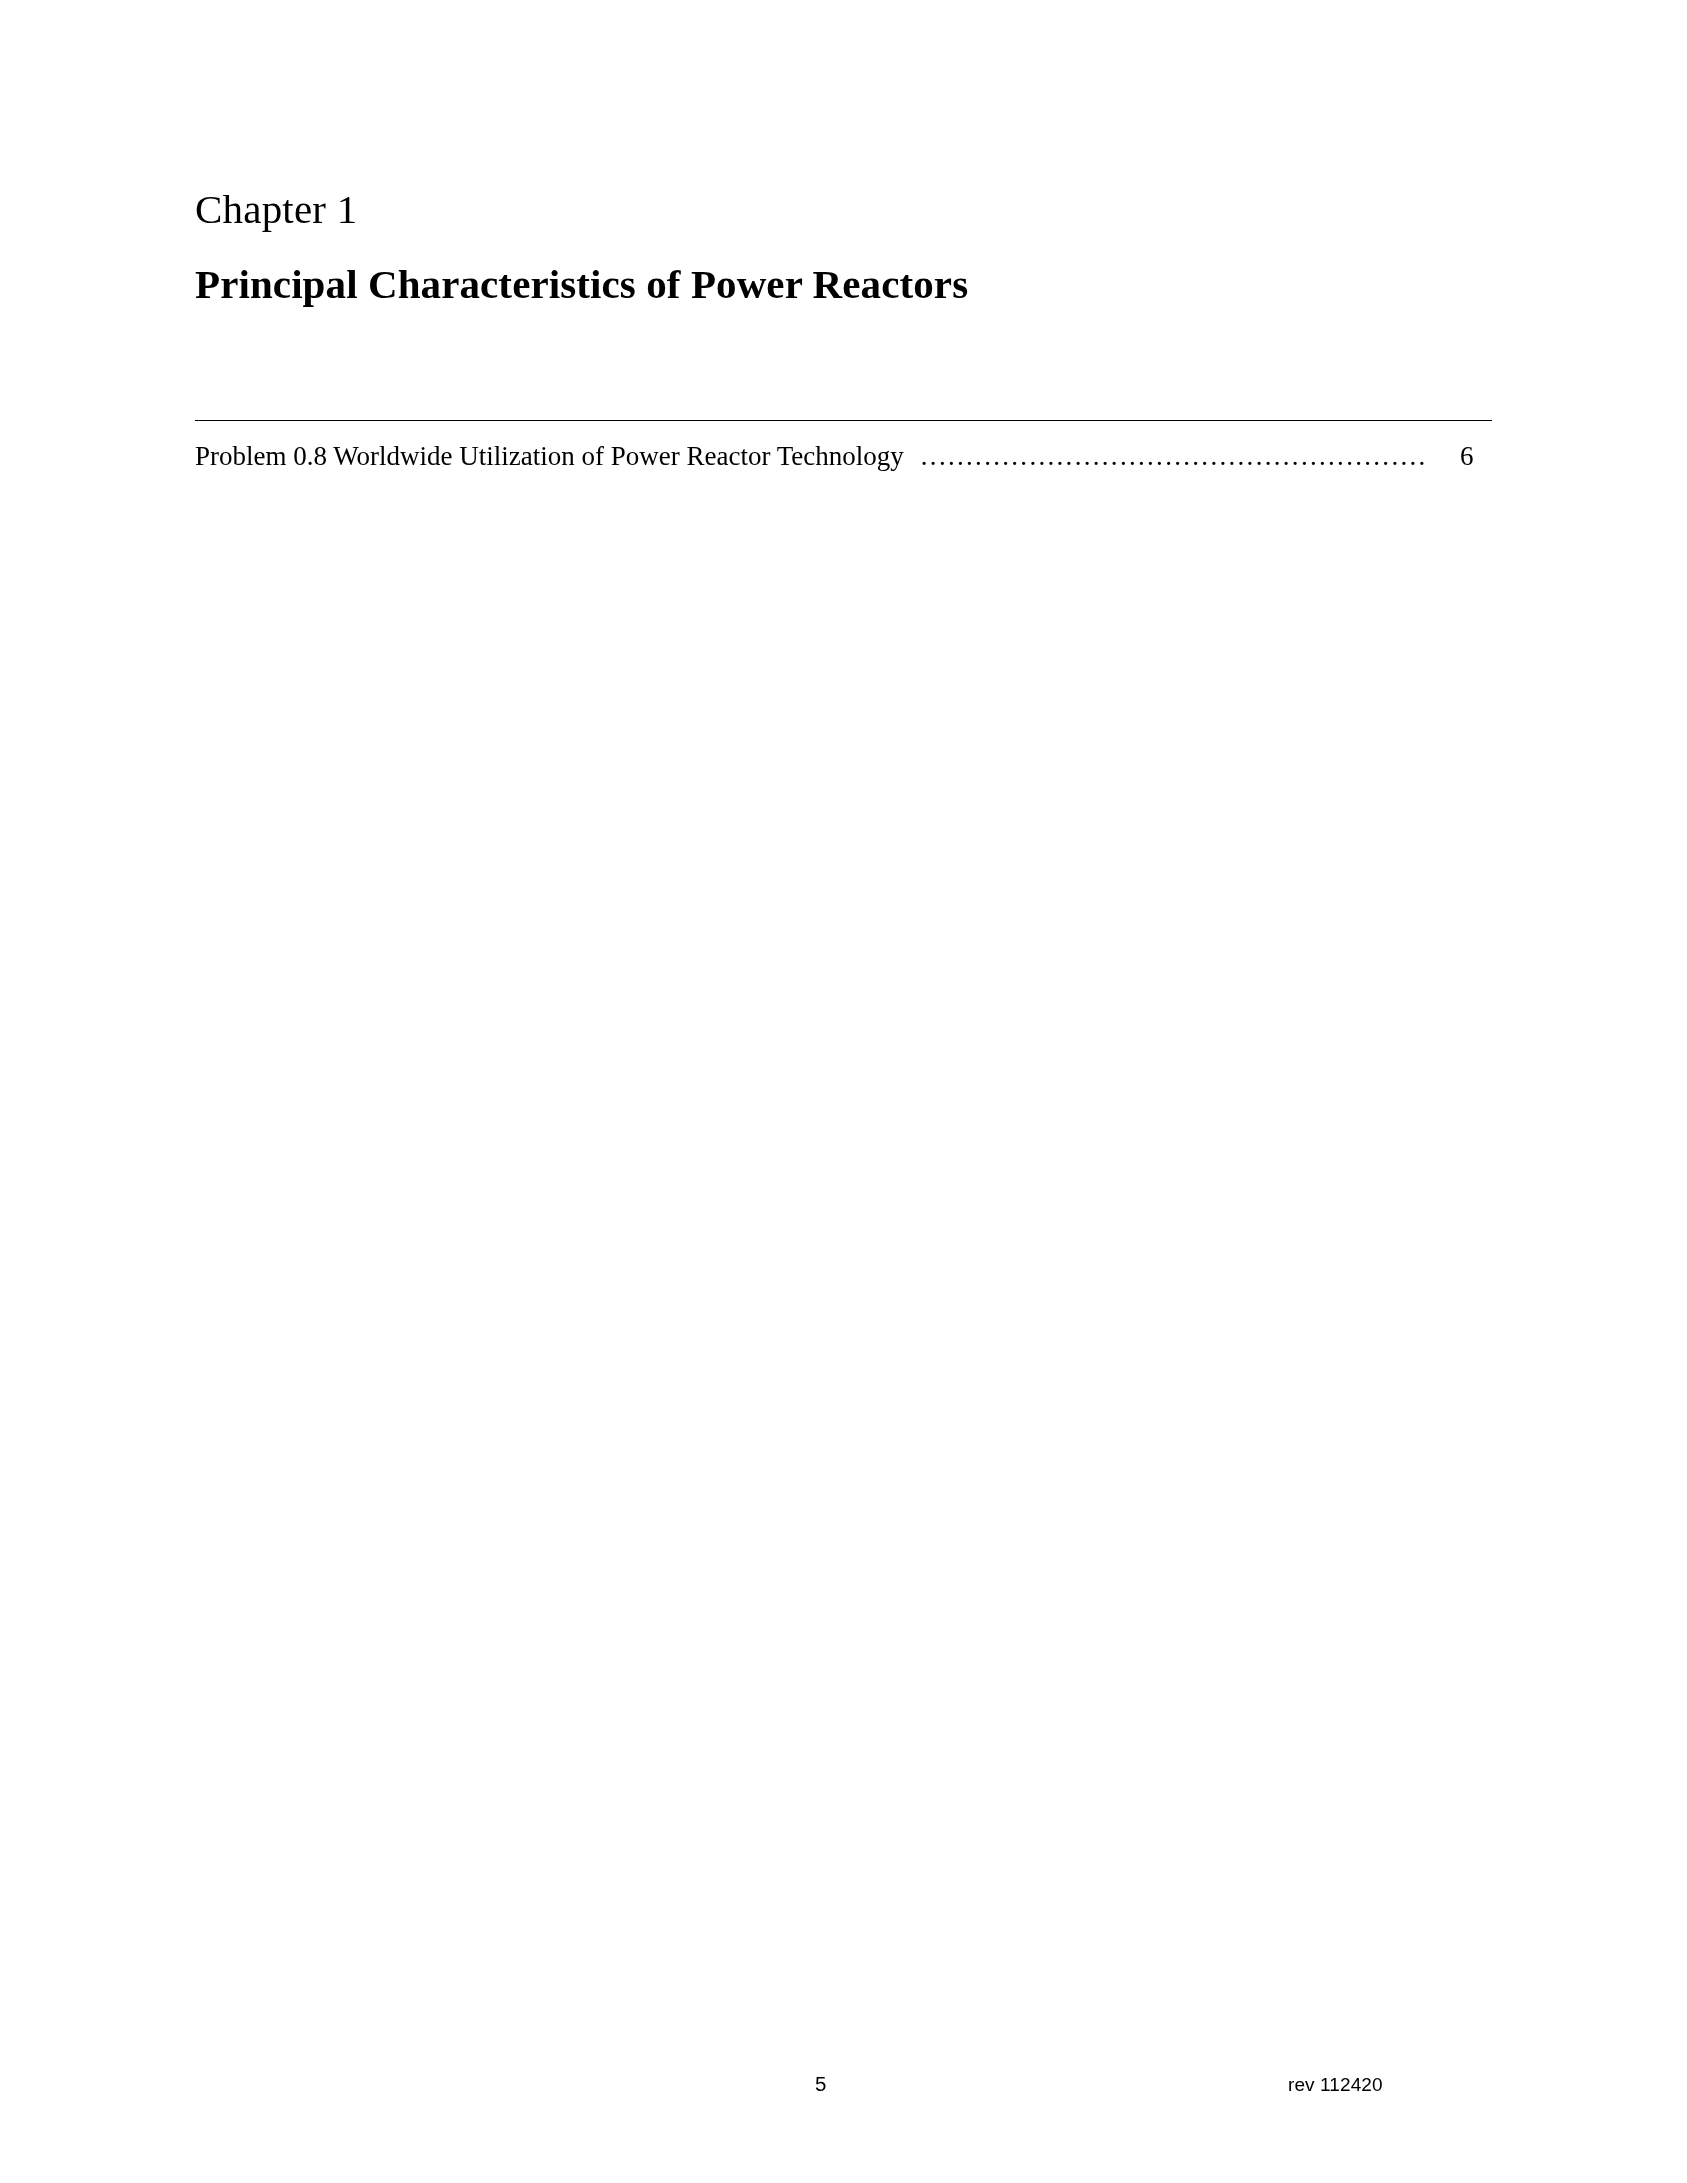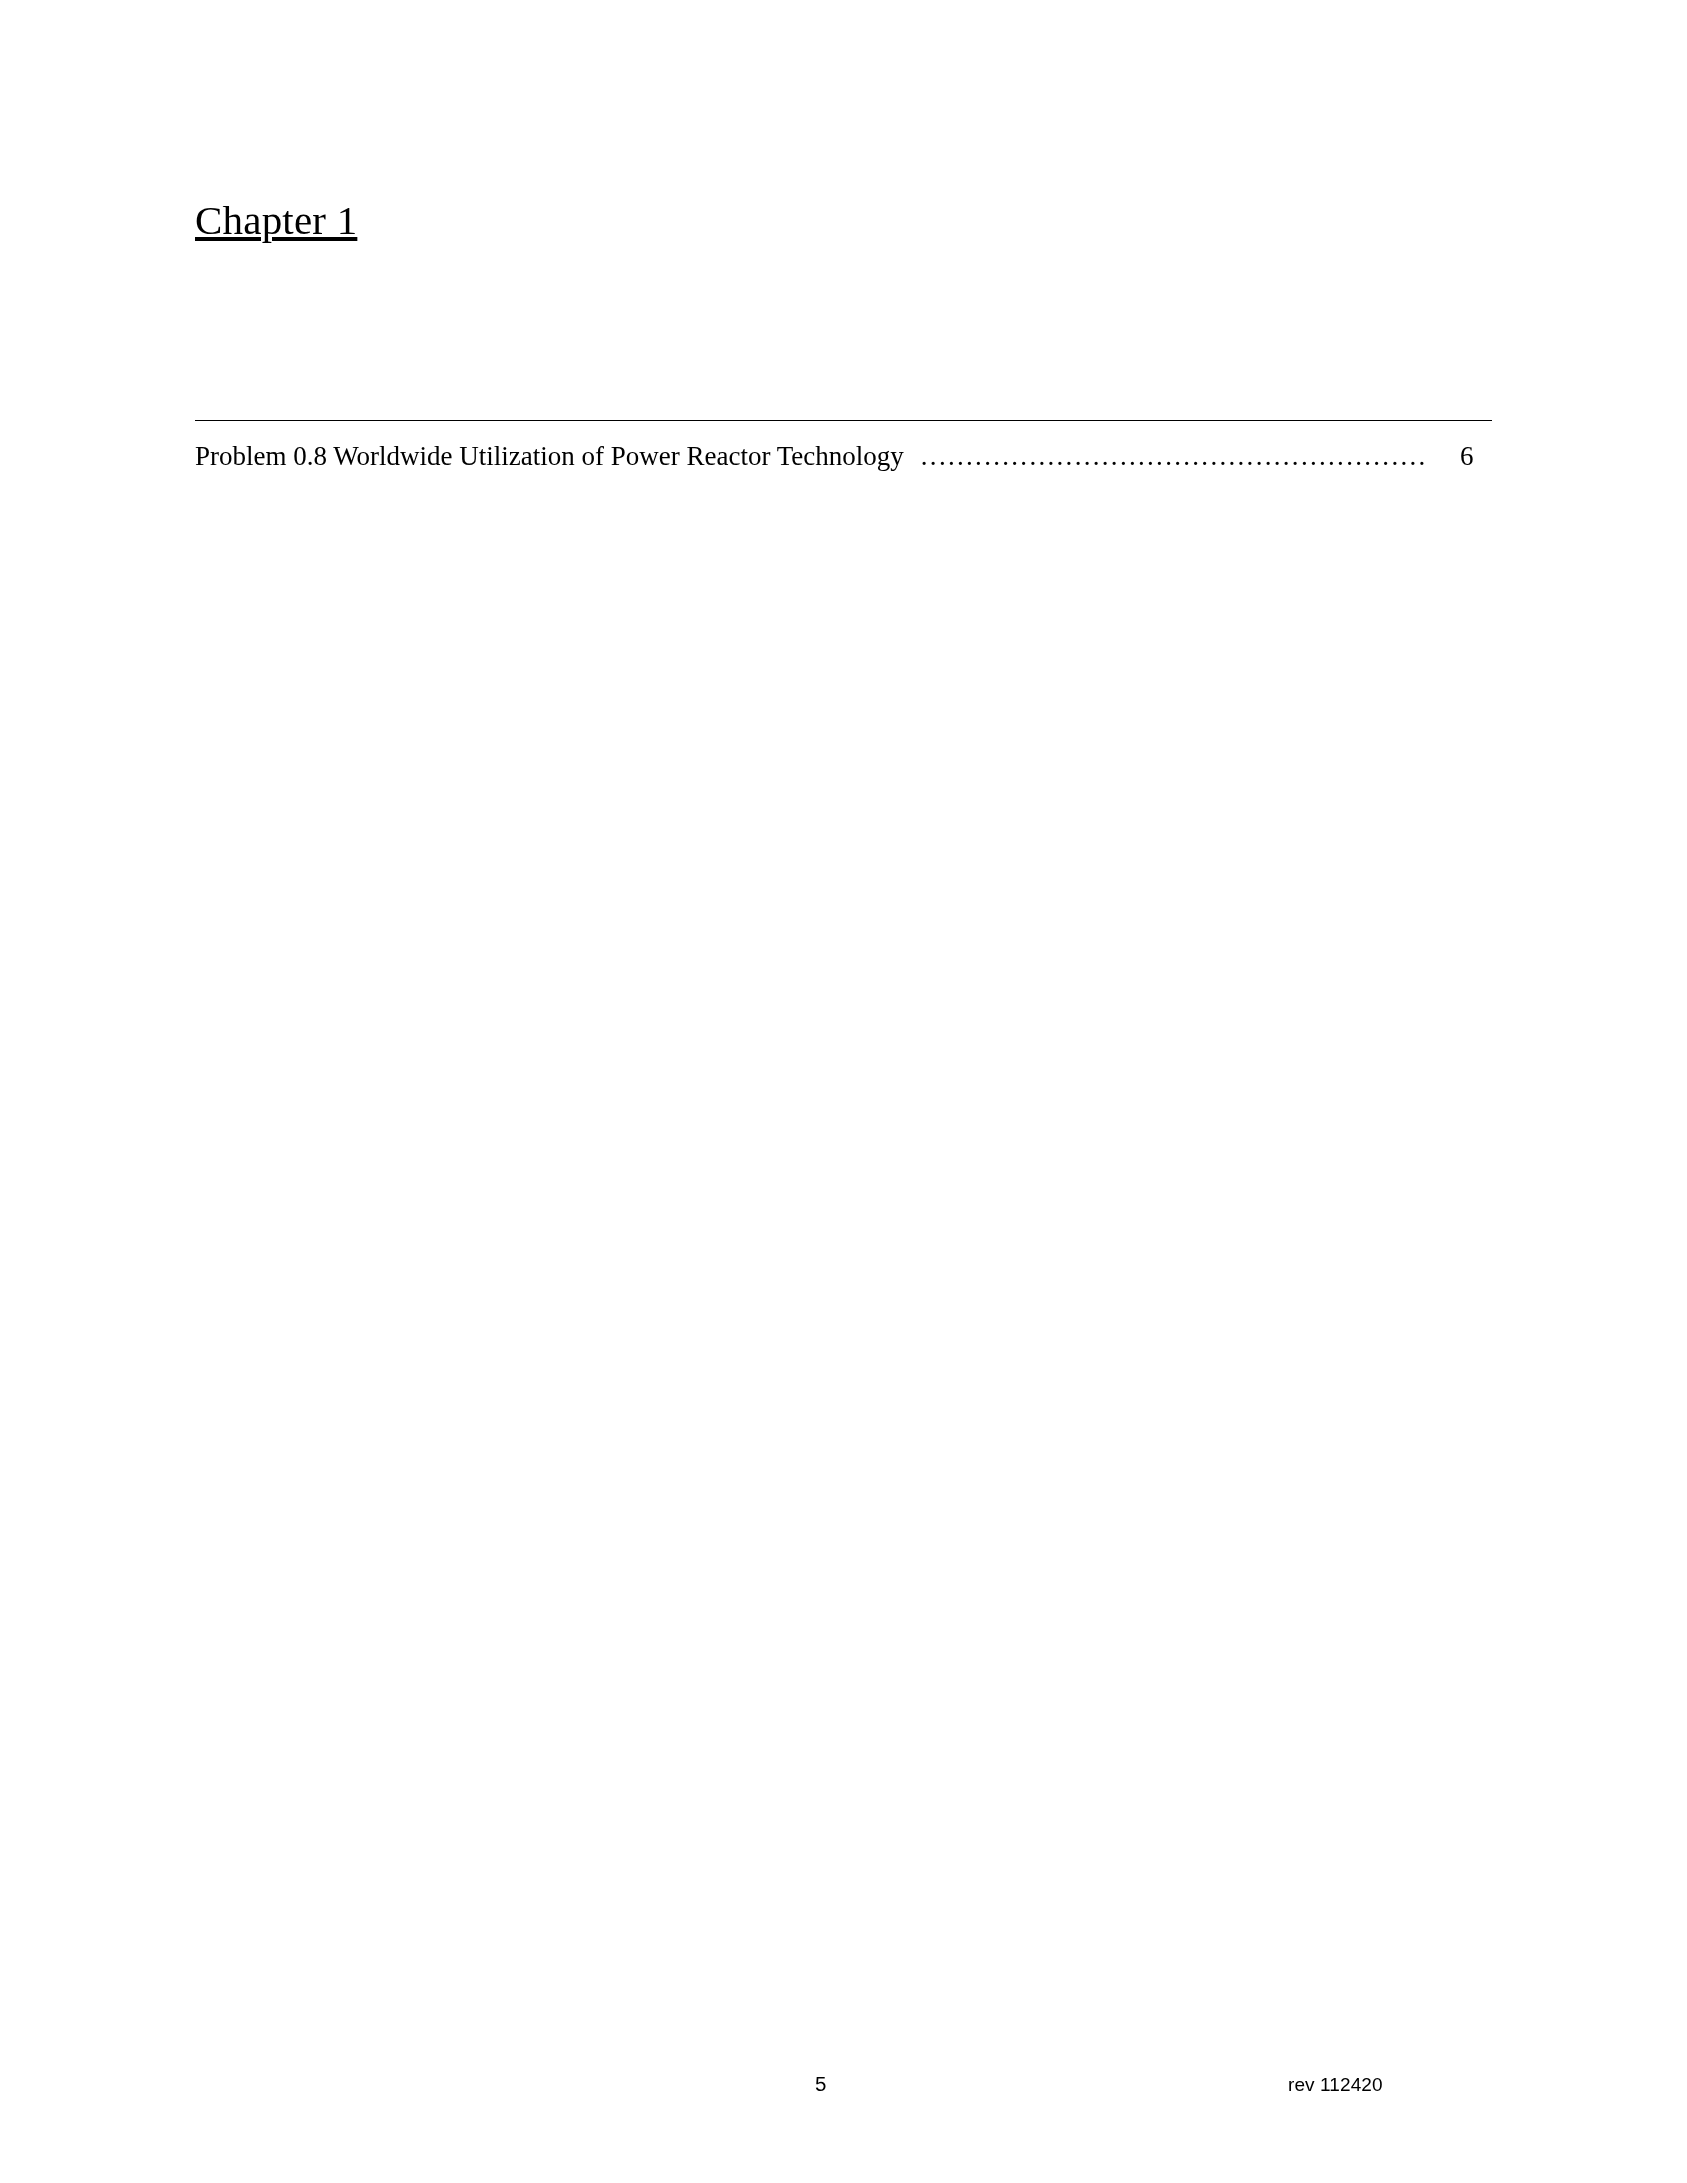--- a/index.html
+++ b/index.html
@@ -32,22 +32,21 @@
     top: 185px;
     width: 1297px;
   }
 
   .chapter-label {
     font-family: "Liberation Serif", serif;
     font-size: 41px;
     font-weight: normal;
     line-height: 1.15;
     letter-spacing: 0.2px;
-    margin: 12px 0 28px 0;
-    text-decoration: underline;
+    margin: 1px 0 28px 0;
   }
 
   .chapter-title {
     font-family: "Liberation Serif", serif;
     font-size: 41px;
     font-weight: bold;
     line-height: 1.15;
     letter-spacing: 0.1px;
     margin: 0;
   }
@@ -131,20 +130,21 @@
     letter-spacing: 0.1px;
   }
 </style>
 </head>
 <body>
 
 <div class="page">
 
   <div class="content">
     <div class="chapter-label">Chapter 1</div>
+    <h1 class="chapter-title">Principal Characteristics of Power Reactors</h1>
   </div>
 
   <div class="contents-block">
     <div class="contents-rule"></div>
 
     <div class="toc-row">
       <span class="toc-title">Problem 0.8 Worldwide Utilization of Power Reactor Technology</span>
       <span class="toc-leader">......................................................................</span>
       <span class="toc-page">6</span>
     </div>

